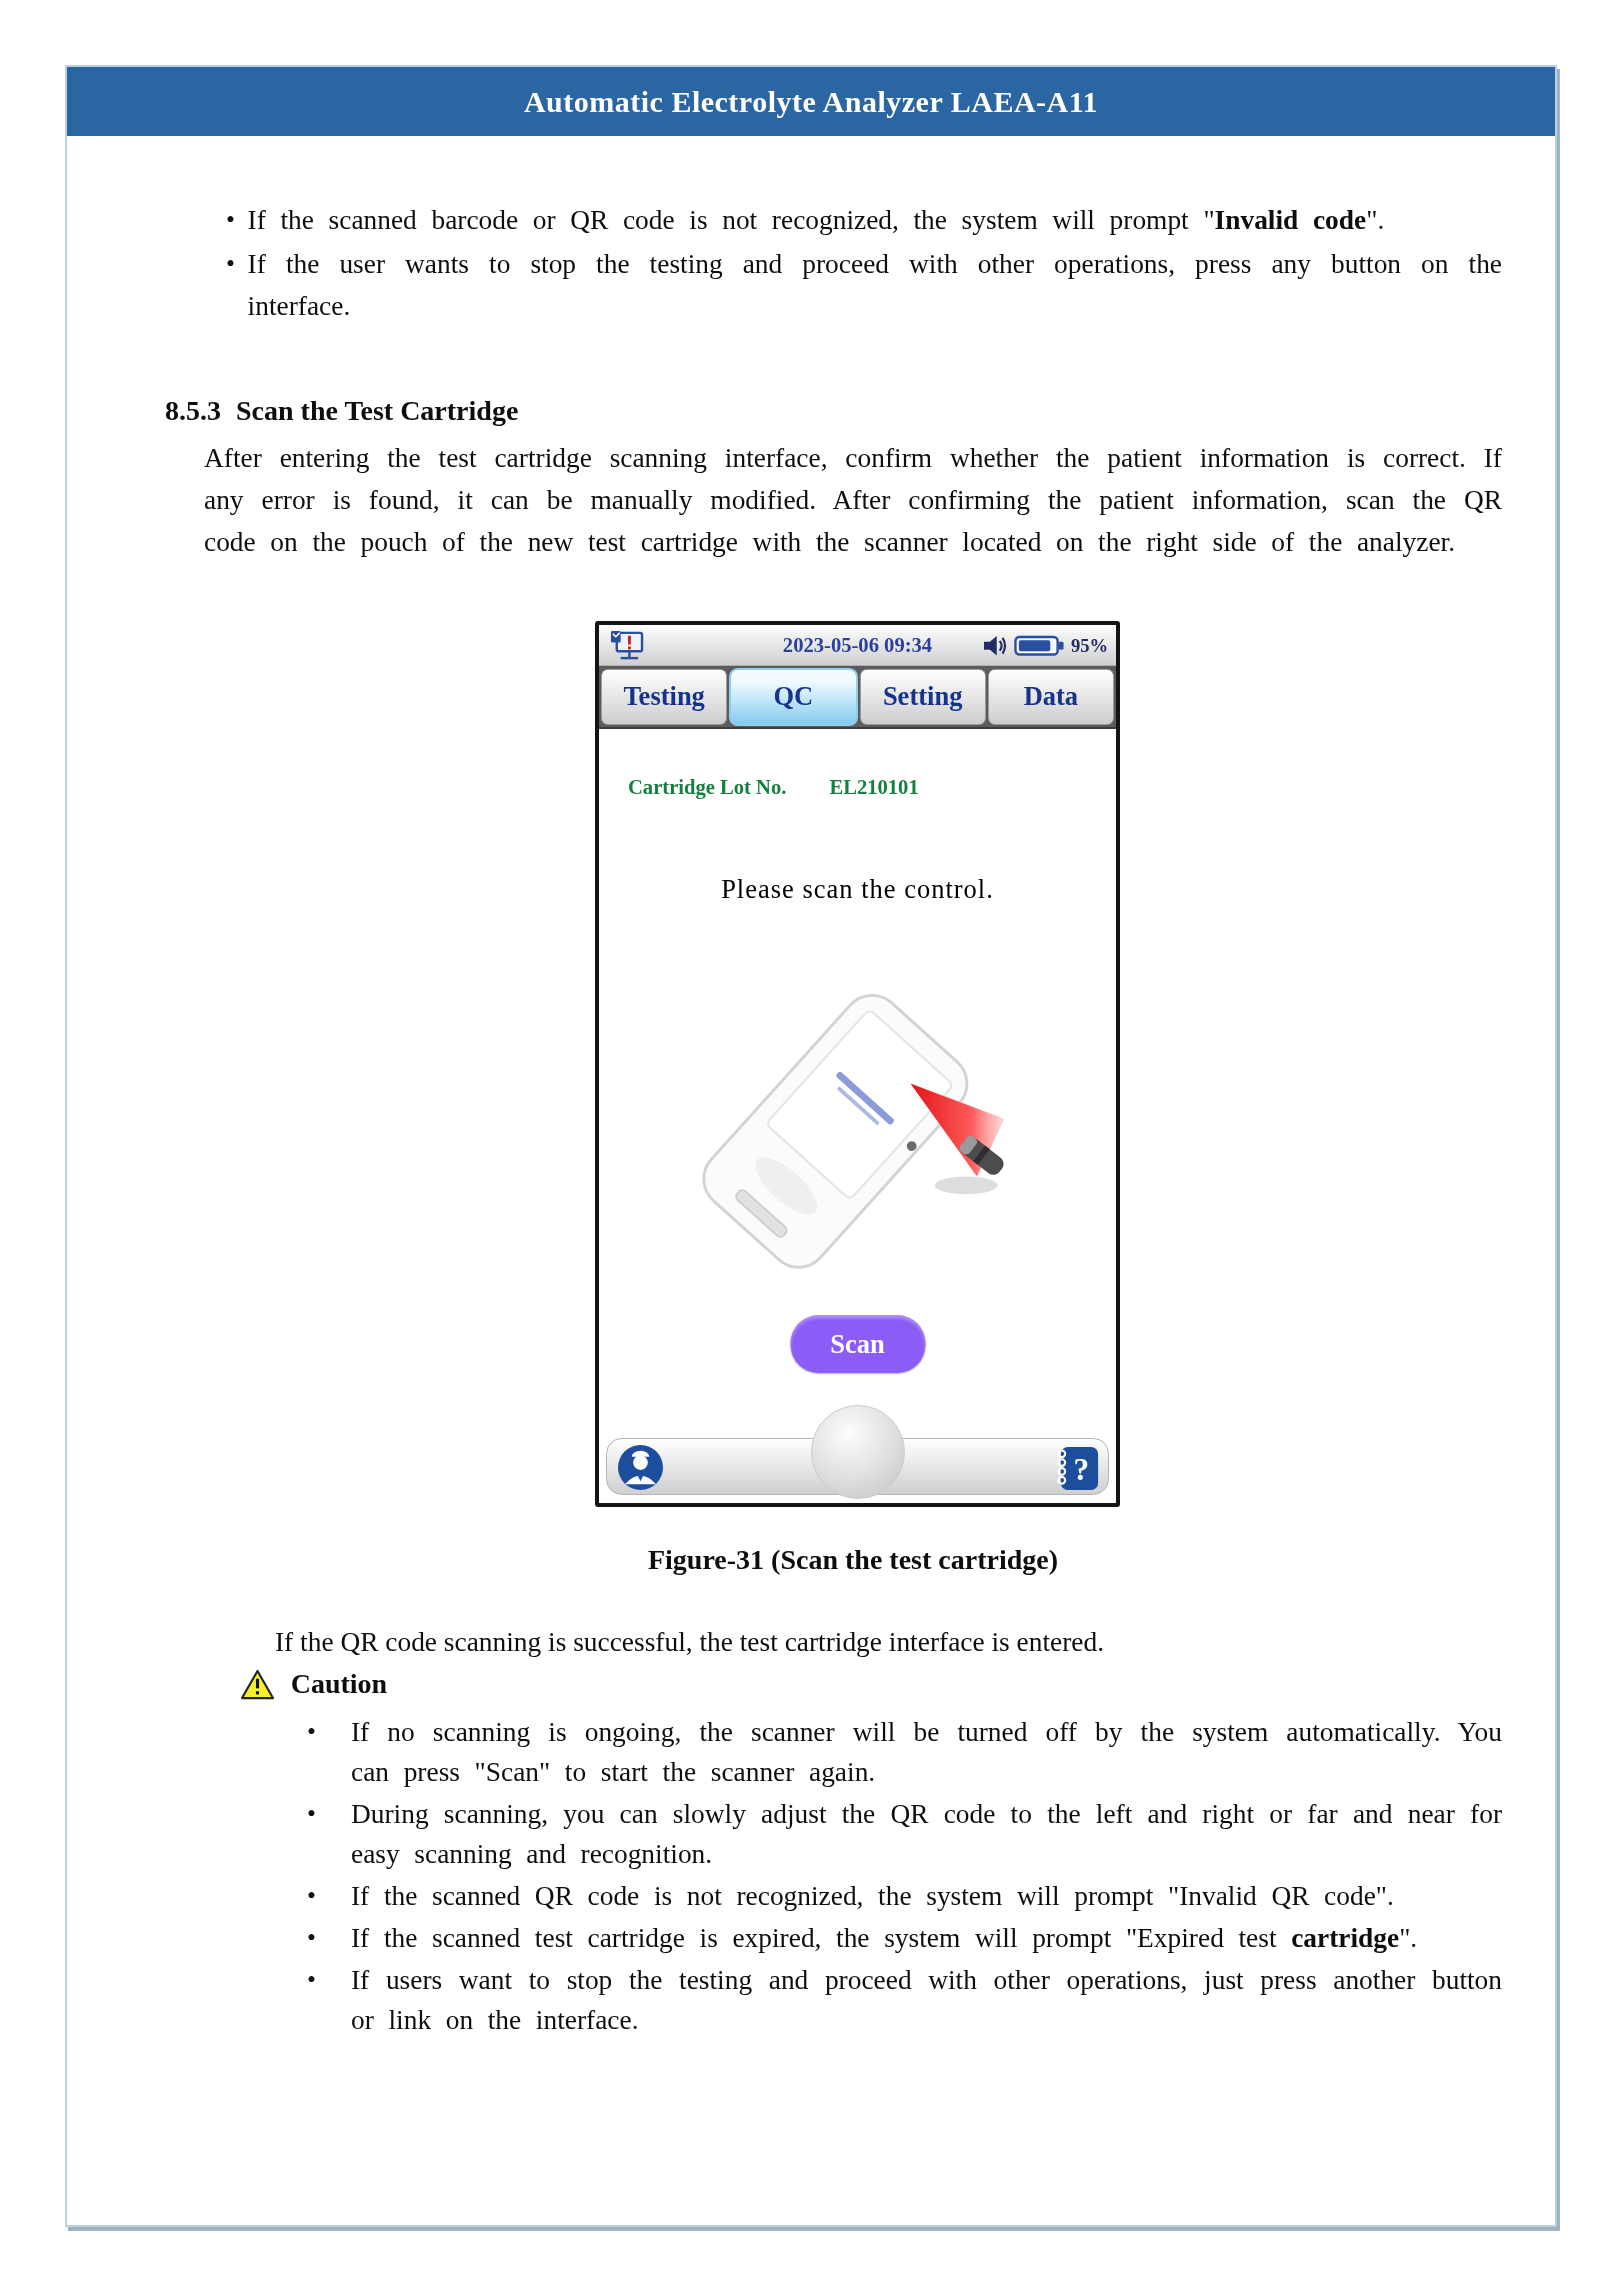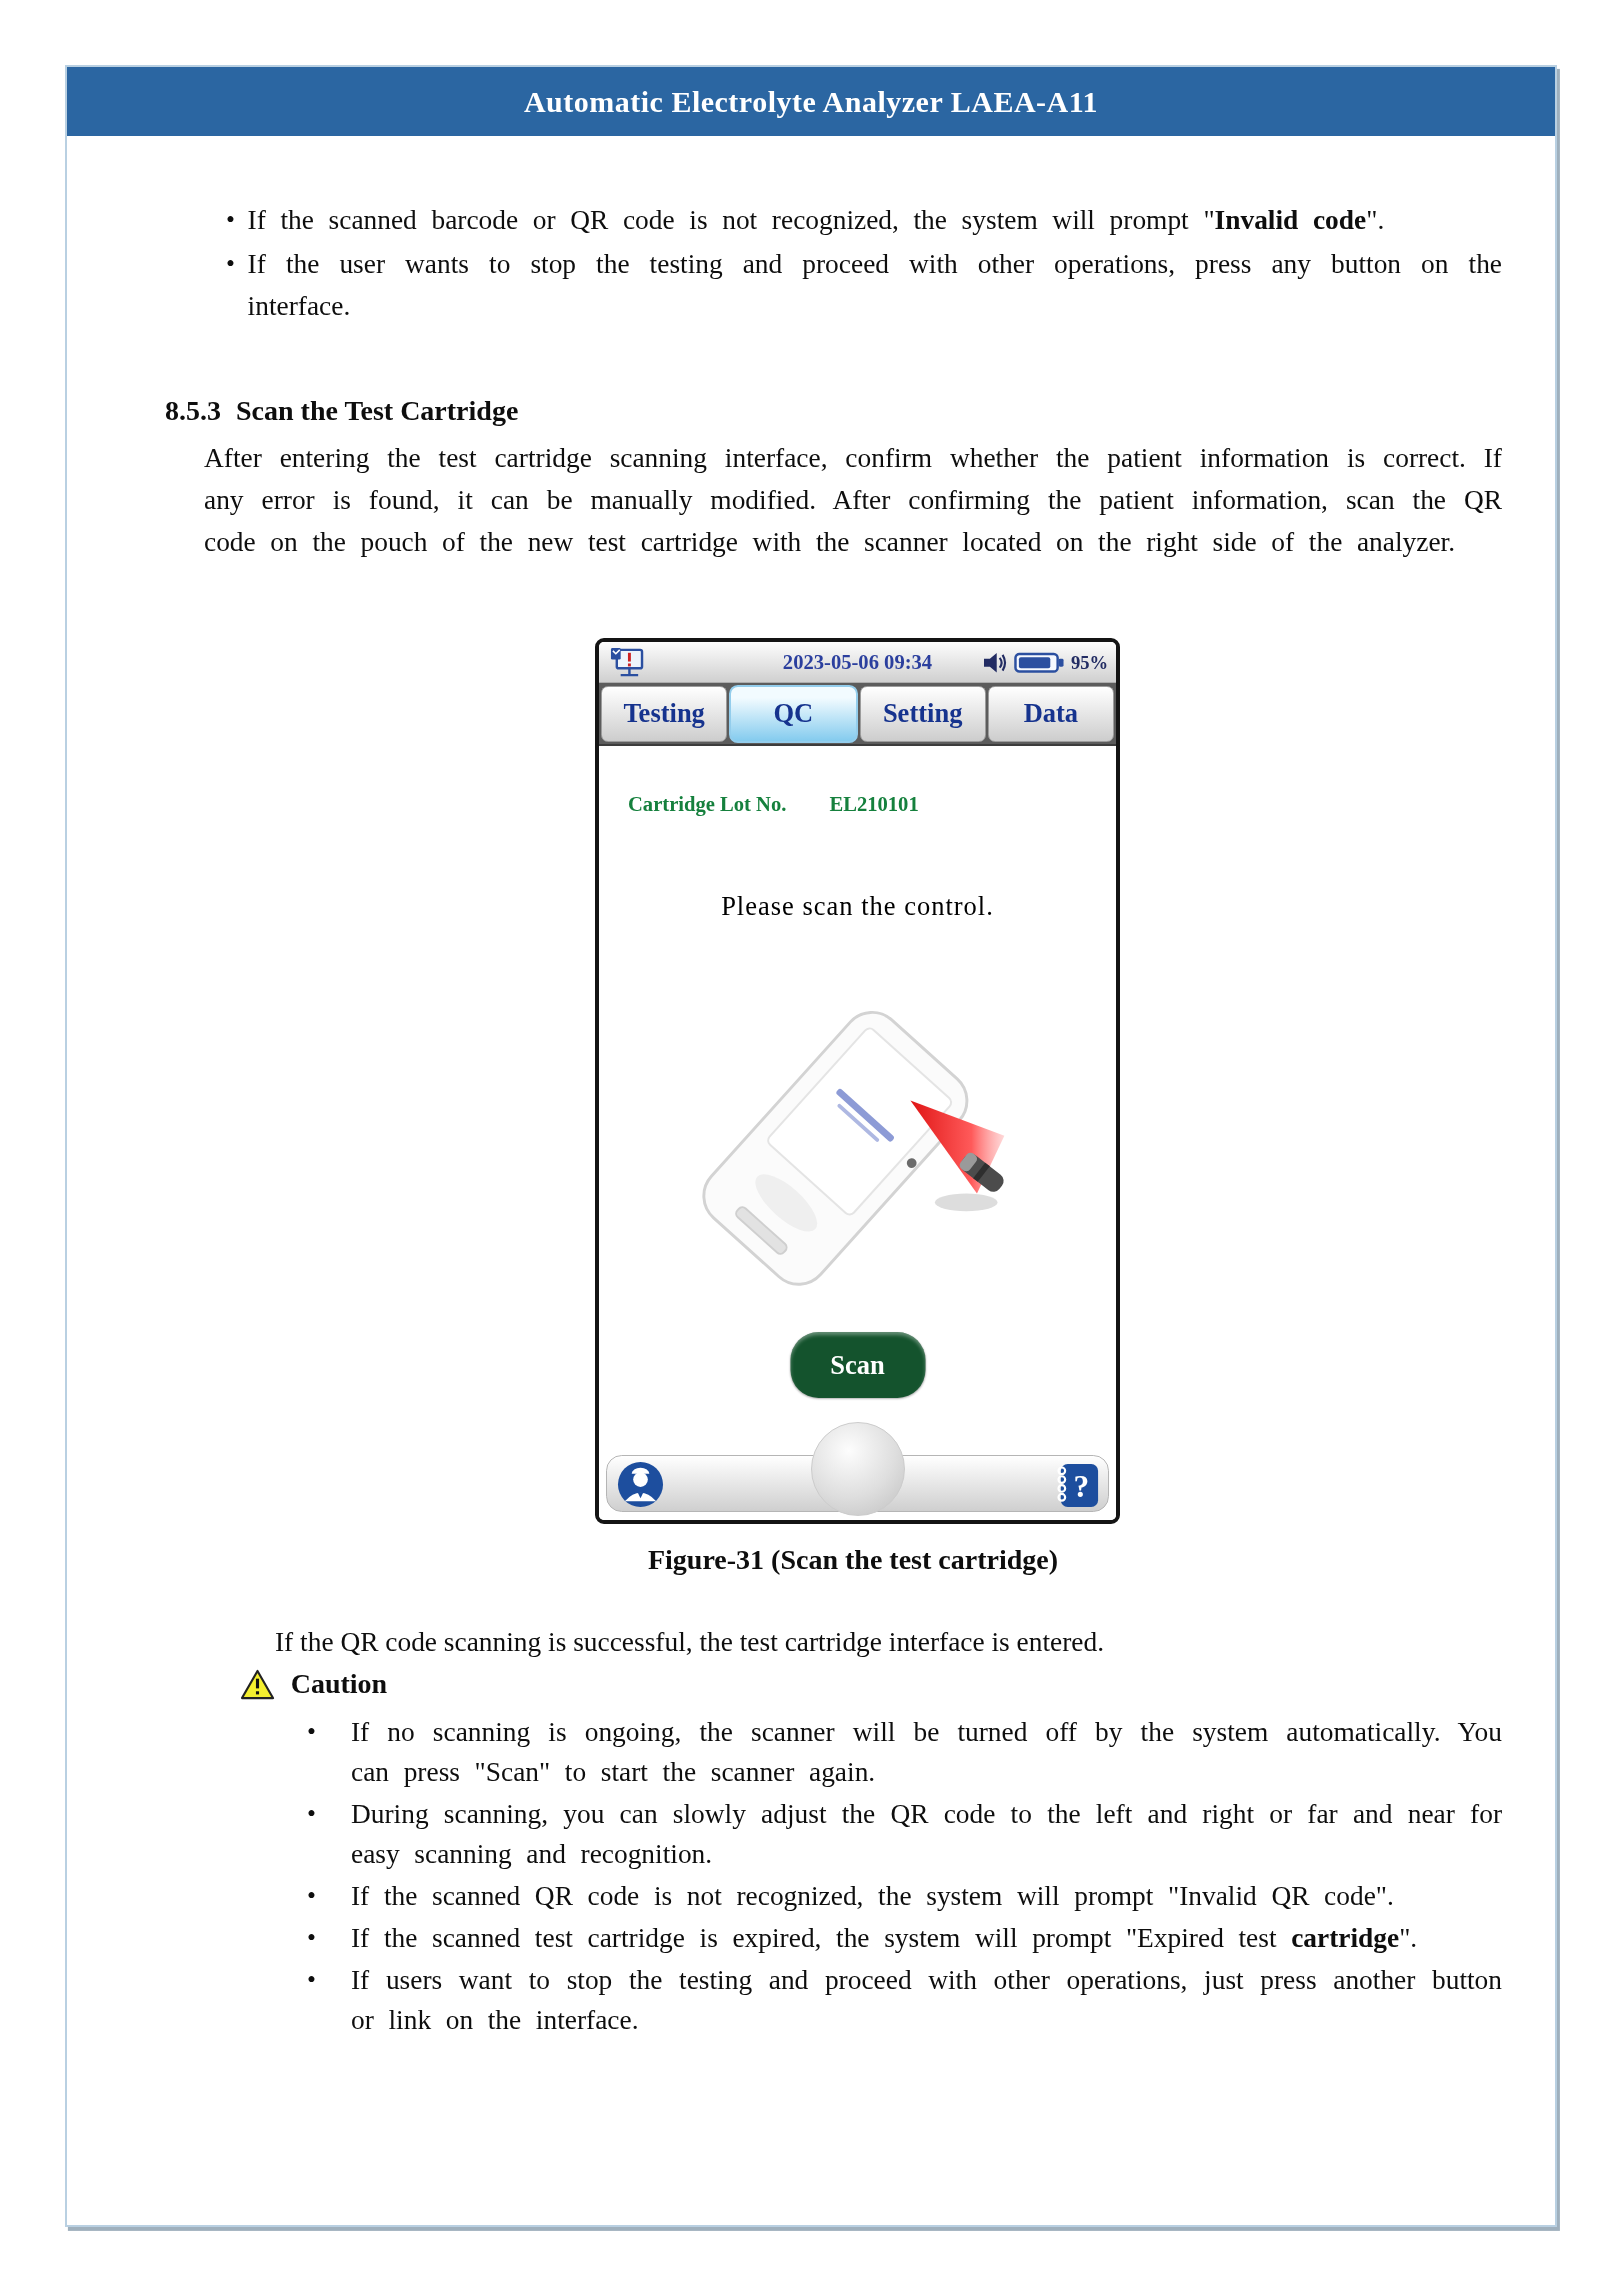--- a/index.html
+++ b/index.html
@@ -36,21 +36,21 @@
   .caution-row .clabel { font-weight:bold; font-size:28px; }
   .caution-list { position:absolute; left:240px; top:1645px; width:1195px; }
   .caution-list .dot { width:44px; flex:0 0 44px; }
   .caution-list li { line-height:40px; }
   .caution-list li + li { margin-top:2px; }
 
   .pageno { position:absolute; left:137px; top:2060px; width:1298px; text-align:center; font-size:26.5px; }
 
   
   .shot { position:absolute; left:528px; top:554px; width:525px; height:886px;
-          border:4.9px solid #141414; border-radius:9px; background:#fff; overflow:hidden;margin-top:17px; }
+          border:4.9px solid #141414; border-radius:3px; background:#fff; overflow:hidden; }
   .statusbar { position:absolute; left:0; right:0; top:0; height:41px;
                background:linear-gradient(#fdfdfd,#d0d0d0); border-bottom:1px solid #adadad; }
   .conn-ico { position:absolute; left:7.8px; top:3.9px; }
   .sb-date { position:absolute; left:0; right:0; top:0; height:41px; line-height:41px;
              text-align:center; color:#2b3f9e; font-weight:bold; font-size:20.6px; }
   .sb-right { position:absolute; right:7.8px; top:0; height:41px; display:flex; align-items:center; gap:5.9px; }
   .sb-pct { color:#222c63; font-weight:bold; font-size:18.6px; }
 
   .tabbar { position:absolute; left:0; right:0; top:41px; height:63px; background:#5c5c5c;
             display:flex; gap:2px; padding:2.9px 2px 2px; border-bottom:2px solid #3c3c3c; }
@@ -61,21 +61,21 @@
                 border-radius:8.8px; margin-top:-1px; margin-bottom:-1px; }
 
   .shot-content { position:absolute; left:0; right:0; top:106px; bottom:0; background:#fff; }
   .lot-row { position:absolute; left:29px; top:45px; display:flex; gap:43px;
              color:#15803d; font-weight:bold; font-size:20.6px; }
   .prompt { position:absolute; left:0; right:0; top:143px; text-align:center;
             color:#000000; font-size:26.5px; letter-spacing:1px; }
   .illu { position:absolute; left:90px; top:243px; }
 
   .scan-btn { position:absolute; left:50%; top:584px; transform:translateX(-50%);
-              width:135px; height:66px; border-radius:28px; background:#14532d;
+              width:135px; height:58px; border-radius:28px; background:#8b5cf6;
               box-shadow:inset 0 2.9px 3.9px rgba(255,255,255,.35), 0 1px 2px rgba(0,0,0,.3);
               display:flex; align-items:center; justify-content:center;
               color:#fff; font-weight:bold; font-size:26.5px; }
 
   .bottombar { position:absolute; left:6.9px; right:6.9px; bottom:7.8px; height:57px; border-radius:15.7px;
                background:linear-gradient(#ffffff,#cfcfcf); border:1px solid #b5b5b5; }
   .home-sphere { position:absolute; left:50%; bottom:3.9px; transform:translateX(-50%);
                  width:94px; height:94px; border-radius:50%;
                  background:radial-gradient(circle at 40% 30%, #fdfdfd, #dedede 55%, #bfbfbf);
                  border:1px solid #cccccc; }

